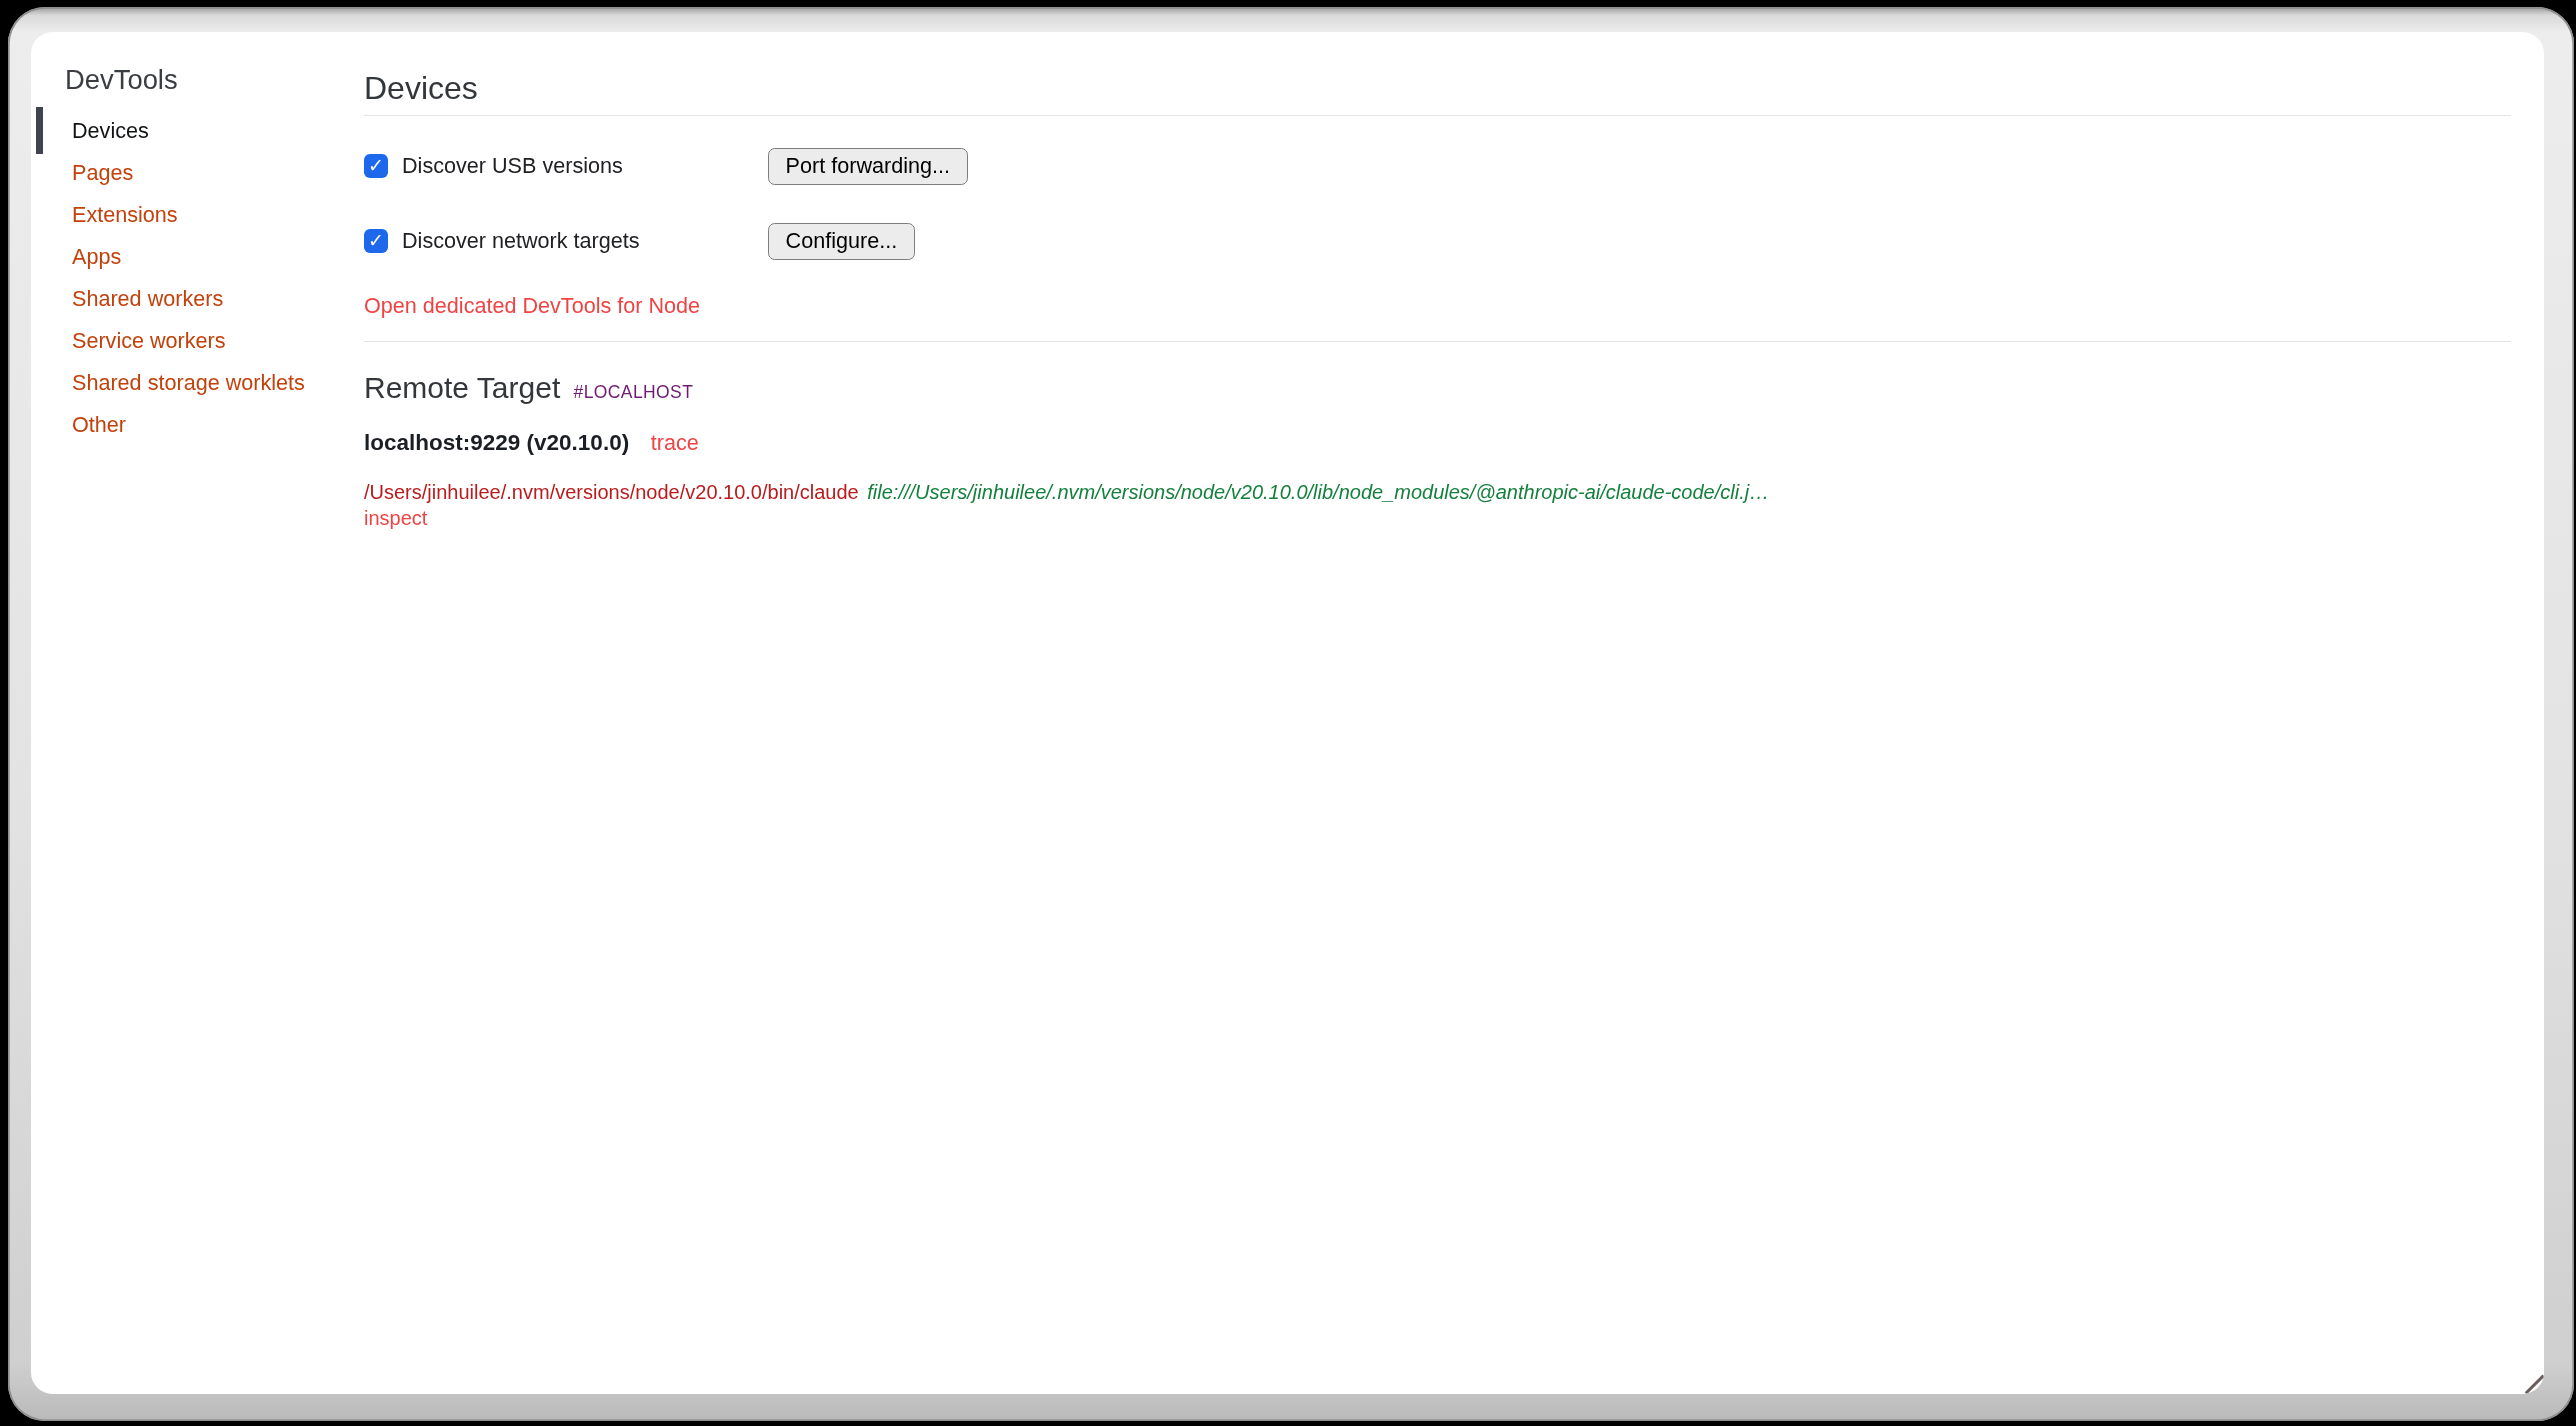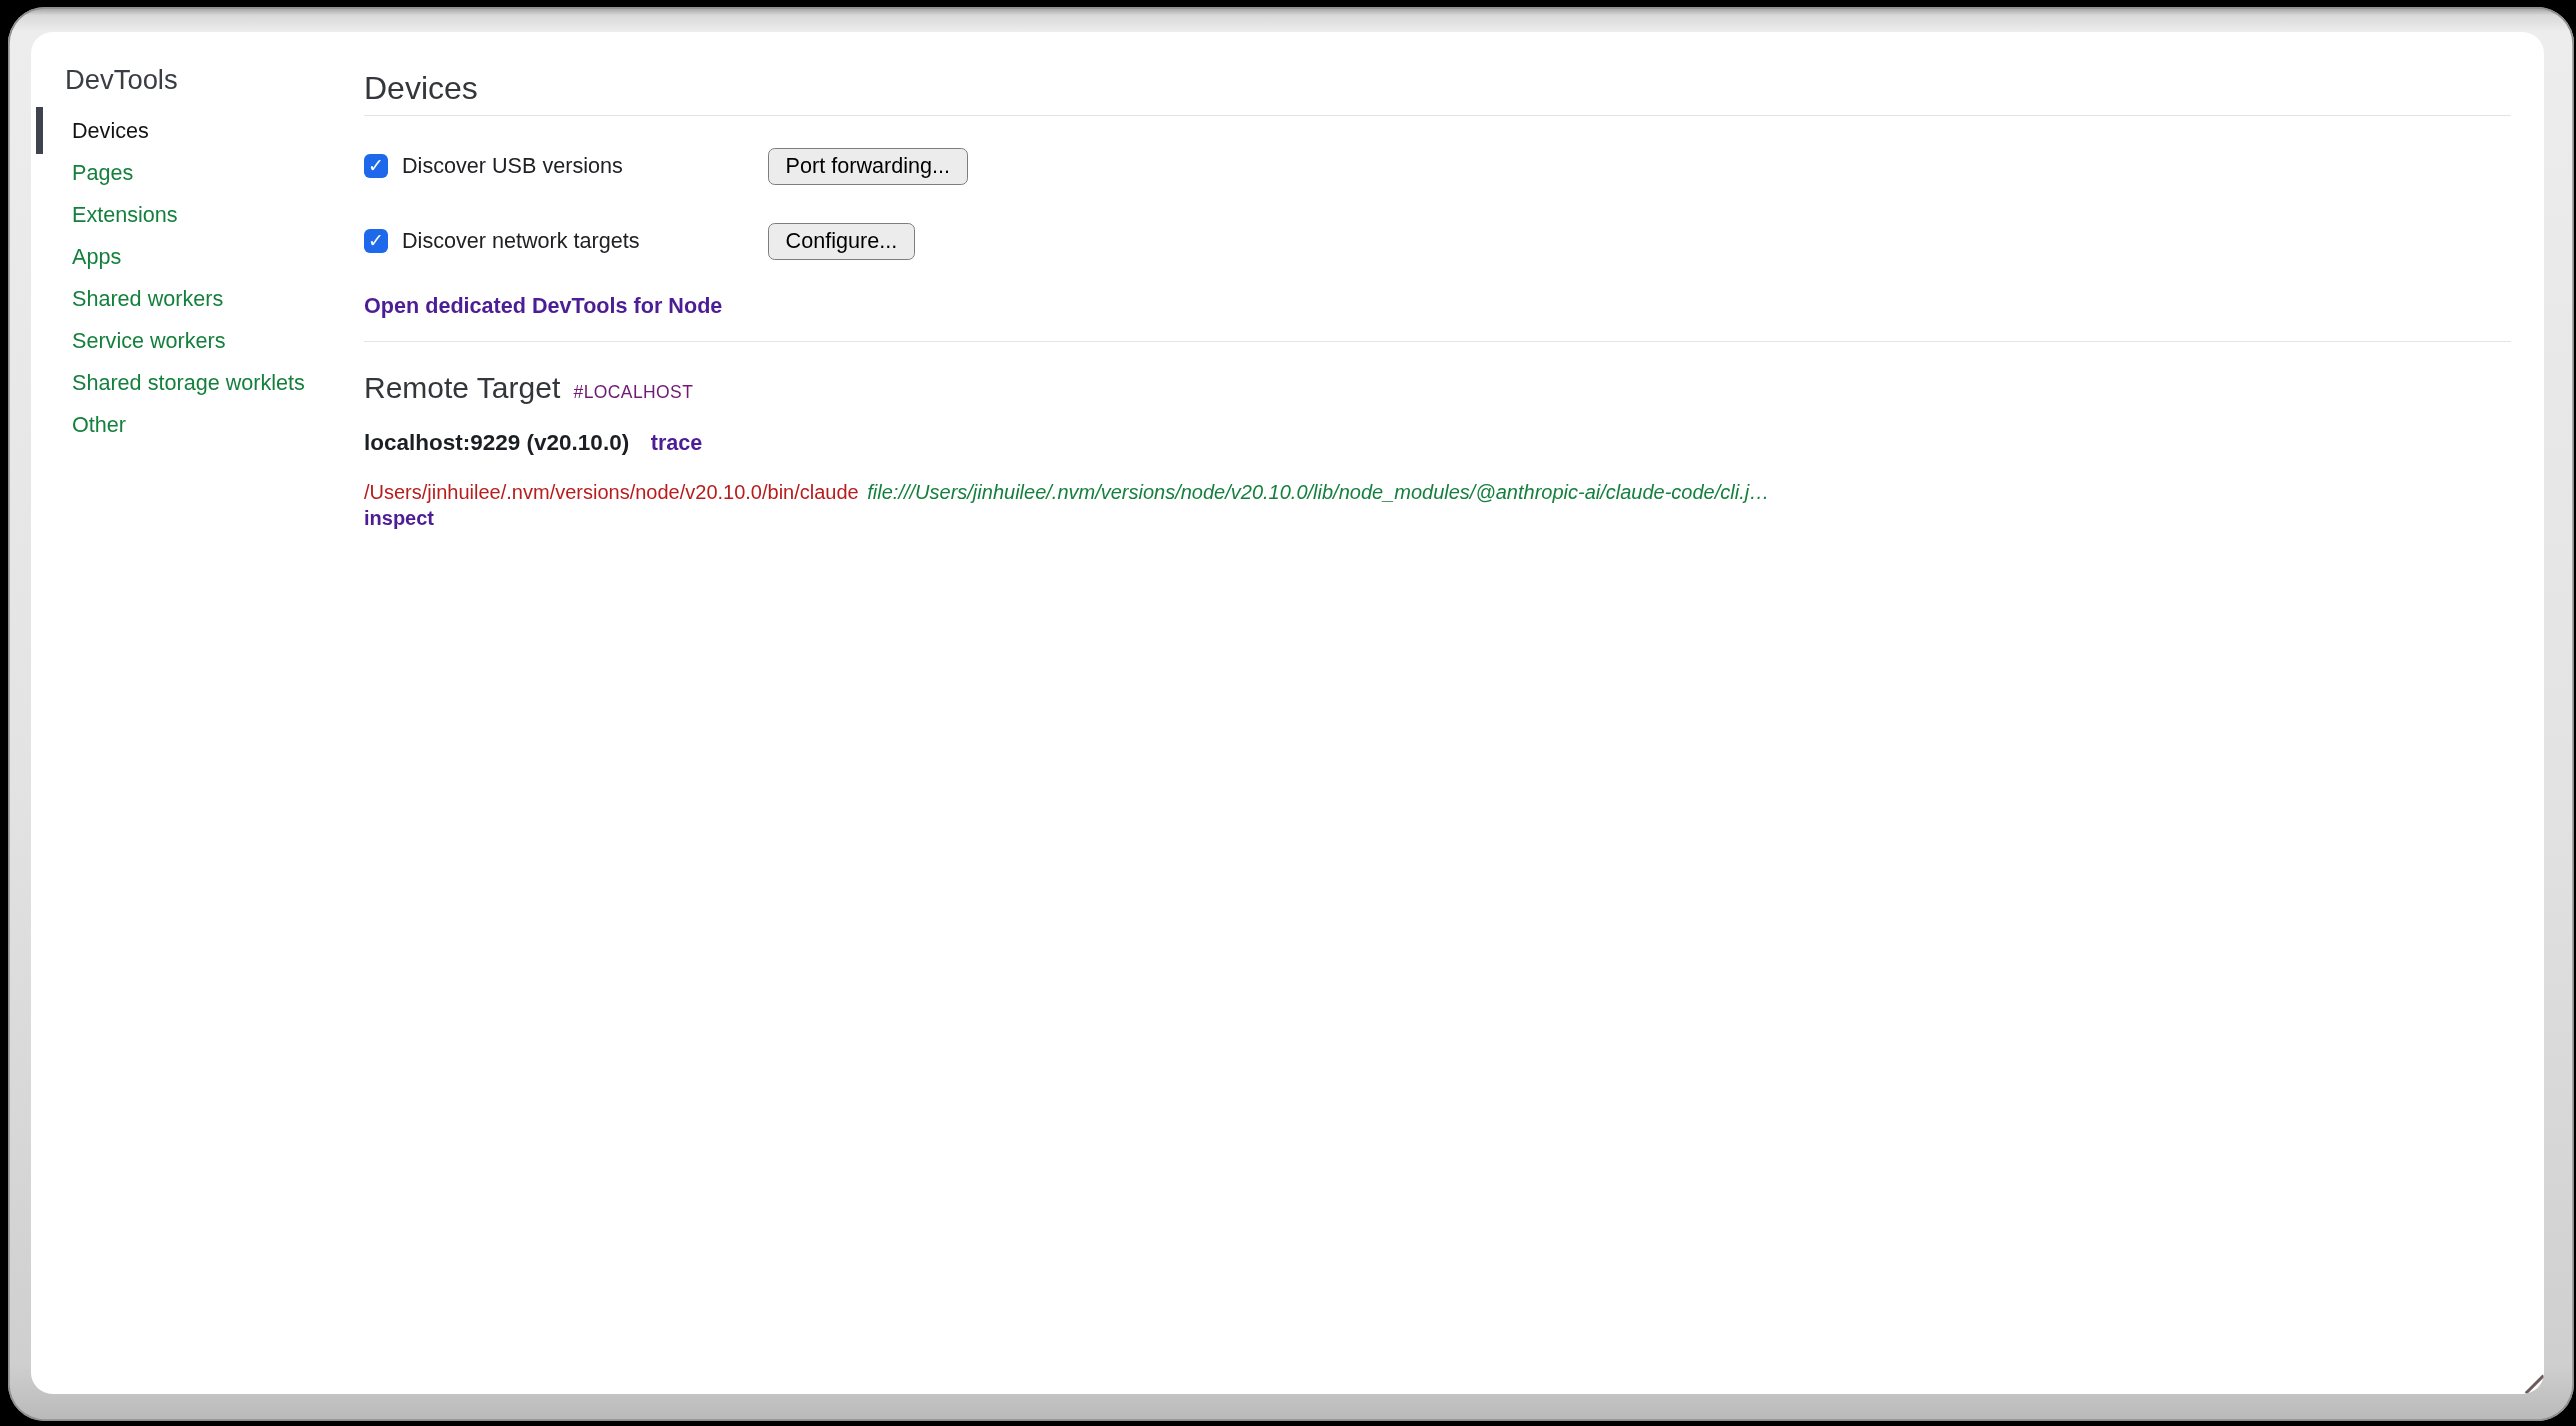--- a/index.html
+++ b/index.html
@@ -49,21 +49,21 @@
     color: #3a3d42;
   }
   .nav { margin-top: 13.3px; }
   .nav-item {
     position: relative;
     height: 42px;
     display: flex;
     align-items: center;
     padding-left: 41px;
     font-size: 21.6px;
-    color: #15803d;
+    color: #c2410c;
     cursor: pointer;
   }
   .nav-item.selected { color: #121315; }
   .selbar {
     position: absolute;
     left: 5px; top: -2.5px;
     width: 6.7px; height: 47px;
     background: #3e434d;
   }
 
@@ -129,24 +129,23 @@
     background: #ececec;
     border: 1.7px solid #7d7d7d;
     border-radius: 6.7px;
     cursor: pointer;
   }
   .node-link-row {
     margin-top: 33px;
     line-height: 25px;
   }
   a.blue-link {
-    color: #4c1d95;
+    color: #ef4444;
     text-decoration: none;
     cursor: pointer;
-    font-weight: bold;
   }
   .node-link-row a { font-size: 21.6px; }
   hr.divider.second { margin-top: 20px; }
 
   .rt-head {
     margin-top: 27px;
     display: flex;
     align-items: baseline;
   }
   .rt-title {

